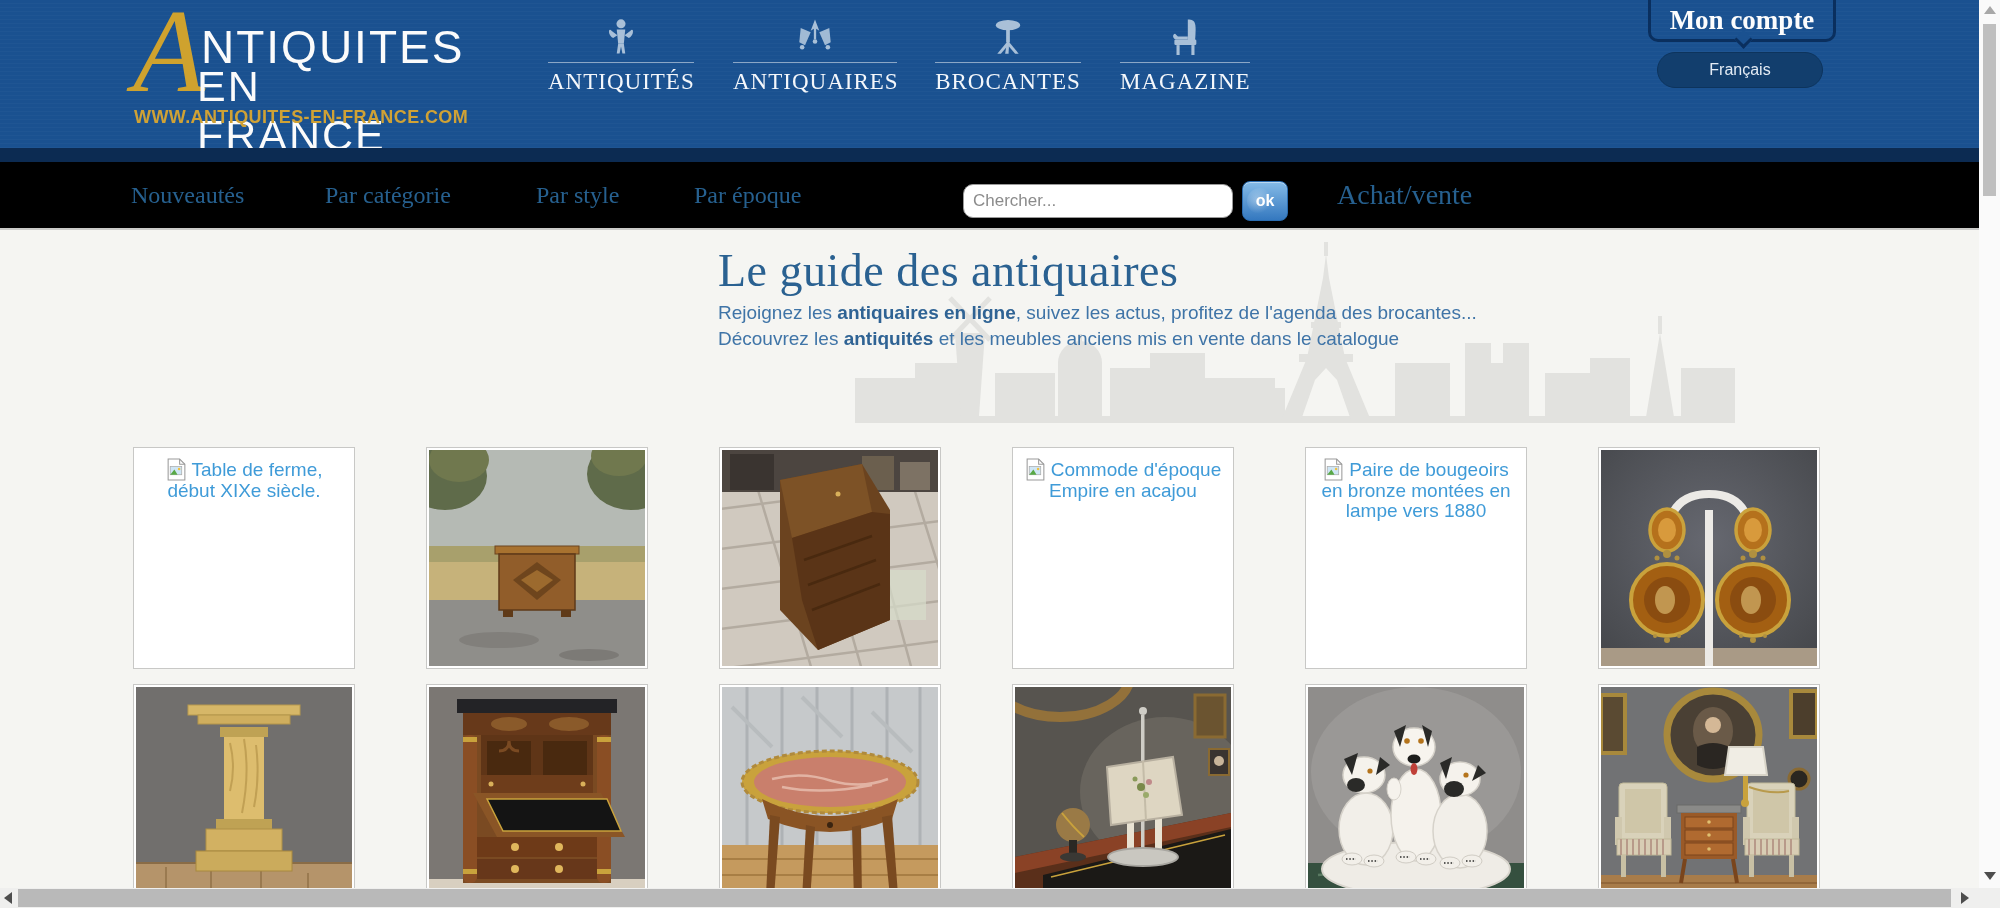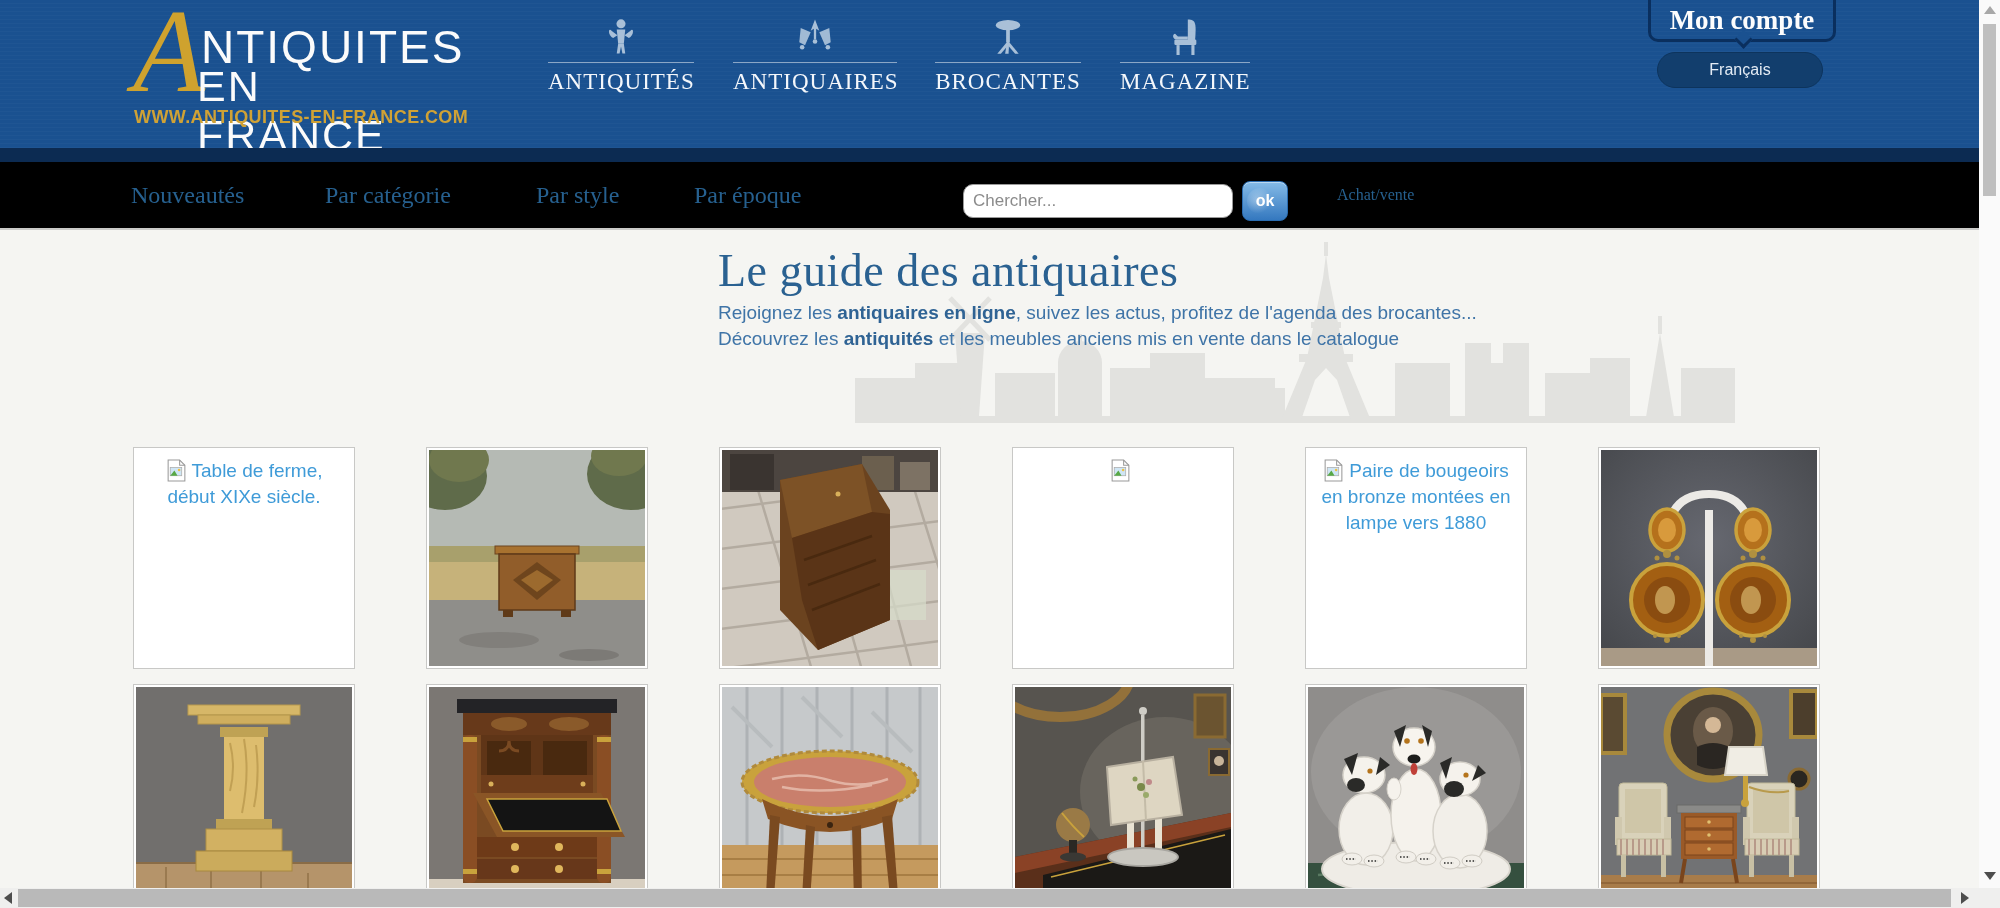--- a/index.html
+++ b/index.html
@@ -26,21 +26,21 @@
   .account:after{content:"";position:absolute;left:50%;bottom:-7px;width:10px;height:10px;margin-left:-5px;
     background:#1a5190;border-right:3px solid #0a2f5e;border-bottom:3px solid #0a2f5e;transform:rotate(45deg);}
   .account span{display:inline-block;margin-top:22px;font-family:"Liberation Serif",serif;font-weight:600;font-size:27px;color:#fdfdfd;}
   .lang{position:absolute;left:1657px;top:52px;width:166px;height:36px;border-radius:18px;border:1px solid #0d345d;
     background:#123e6d;color:#e3ebf4;font-size:16px;font-family:"Liberation Sans",sans-serif;cursor:pointer;}
 
   
   .subnav{position:absolute;left:0;top:162px;width:1979px;height:66px;background:#000000;border-bottom:2px solid #cbcbc9;}
   .snlink{position:absolute;top:0;line-height:66px;font-family:"Liberation Serif",serif;font-size:24px;color:#26608f;
     text-decoration:none;white-space:nowrap;cursor:pointer;}
-  .snlink.trade{font-size:16px;}
+  .snlink.trade{font-size:28px;}
   .search{position:absolute;left:963px;top:184px;width:270px;height:34px;box-sizing:border-box;border:1px solid #9a9a9a;
     border-radius:10px;background:#fff;padding:0 9px;font-size:17px;color:#444;}
   .search::placeholder{color:#8b8b8b;}
   .okbtn{position:absolute;left:1242px;top:181px;width:46px;height:40px;border-radius:8px;border:1px solid #2a6cb0;
     background:linear-gradient(#85bbe7,#3478bf);color:#fff;font-size:16px;font-weight:bold;cursor:pointer;
     box-shadow:inset 0 1px 0 rgba(255,255,255,.45);}
   .okbtn:before{content:"";position:absolute;left:4px;top:6px;width:26px;height:26px;border-radius:50%;
     background:radial-gradient(circle at 40% 45%,rgba(255,255,255,.35),rgba(255,255,255,0) 65%);}
 
   
@@ -49,21 +49,21 @@
   .title{position:absolute;left:718px;top:14px;margin:0;font-family:"Liberation Serif",serif;font-weight:500;
     font-size:46px;color:#2a6191;letter-spacing:.5px;}
   .intro{position:absolute;left:718px;top:70px;margin:0;font-size:19px;line-height:26px;color:#3f74a7;}
   .intro b{color:#2f6394;}
 
   .grid{position:absolute;left:133px;top:217px;display:grid;grid-template-columns:repeat(6,222px);grid-auto-rows:222px;
     column-gap:71px;row-gap:15px;}
   .cell{display:block;box-sizing:border-box;width:222px;height:222px;background:#fff;border:1px solid #c8c8c6;
     padding:2px;cursor:pointer;text-decoration:none;}
   .cell svg.art{display:block;width:216px;height:216px;}
-  .cell.missing .alt{display:block;padding:8px 4px 0 4px;text-align:center;font-size:19px;line-height:26px;color:#3f9bd8;}
+  .cell.missing .alt{display:block;padding:8px 4px 0 4px;text-align:center;font-size:19px;line-height:20px;color:#3f9bd8;}
   .brok{display:inline-block;width:21px;height:23px;vertical-align:-5px;margin-right:5px;}
 
   
   .vscroll{position:absolute;left:1979px;top:0;width:21px;height:888px;background:#fafafa;}
   .vthumb{position:absolute;left:4px;top:24px;width:13px;height:172px;background:#bfbfbf;}
   .arr{position:absolute;width:0;height:0;}
   .varr-up{left:5px;top:6px;border-left:6px solid transparent;border-right:6px solid transparent;border-bottom:8px solid #a8a8a8;}
   .varr-dn{left:5px;top:872px;border-left:6px solid transparent;border-right:6px solid transparent;border-top:8px solid #4d4d4d;}
   .hscroll{position:absolute;left:0;top:888px;width:2000px;height:20px;background:#efefee;}
   .hthumb{position:absolute;left:18px;top:1px;width:1933px;height:18px;background:#b9b9b9;}
@@ -250,21 +250,21 @@
         </svg>
       </a>
 
       <a class="cell missing">
         <span class="alt"><svg class="brok" viewBox="0 0 20 22">
               <path d="M2 1 H13 L18 6 V21 H2 Z" fill="#fff" stroke="#9a9a9a"></path>
               <path d="M13 1 V6 H18" fill="none" stroke="#9a9a9a"></path>
               <rect x="4" y="8" width="11" height="8" fill="#cfe6f5" stroke="#aaa" stroke-width=".7"></rect>
               <polygon points="4,16 8,11 11,16" fill="#58a846"></polygon>
               <circle cx="12.5" cy="10.5" r="1.2" fill="#f0c040"></circle>
-            </svg></span>
+            </svg><span>Commode d'époque Empire en acajou</span></span>
       </a>
 
       <a class="cell missing">
         <span class="alt"><svg class="brok" viewBox="0 0 20 22">
               <path d="M2 1 H13 L18 6 V21 H2 Z" fill="#fff" stroke="#9a9a9a"></path>
               <path d="M13 1 V6 H18" fill="none" stroke="#9a9a9a"></path>
               <rect x="4" y="8" width="11" height="8" fill="#cfe6f5" stroke="#aaa" stroke-width=".7"></rect>
               <polygon points="4,16 8,11 11,16" fill="#58a846"></polygon>
               <circle cx="12.5" cy="10.5" r="1.2" fill="#f0c040"></circle>
             </svg><span>Paire de bougeoirs en bronze montées en lampe vers 1880</span></span>

